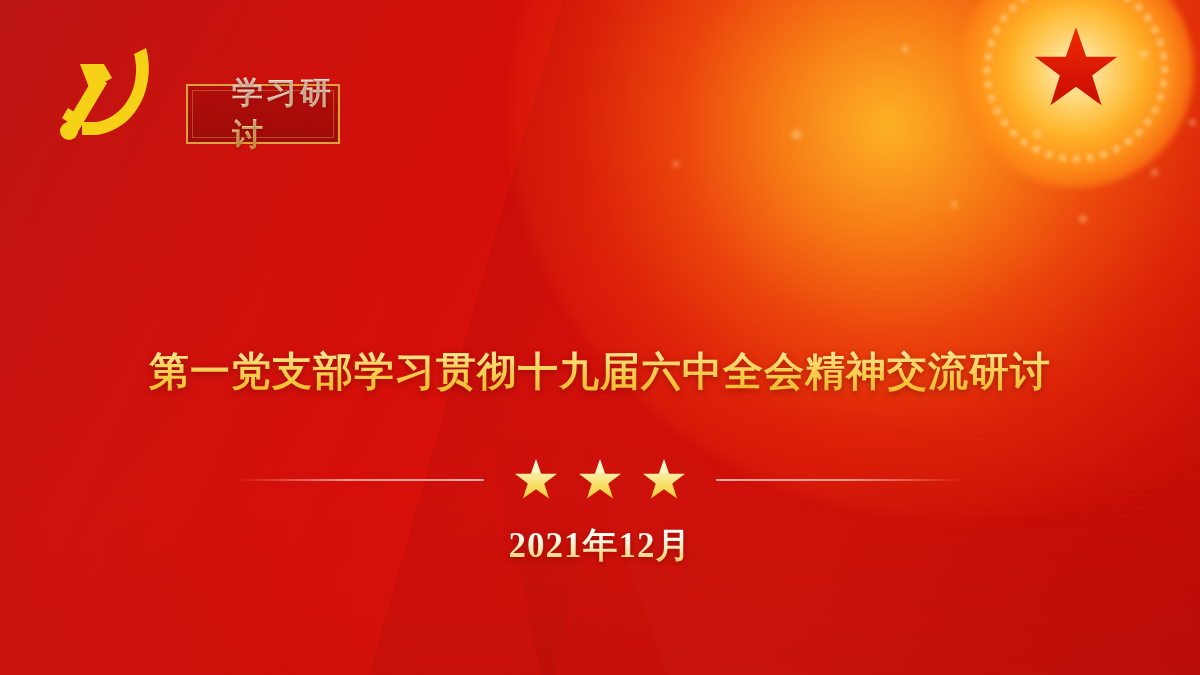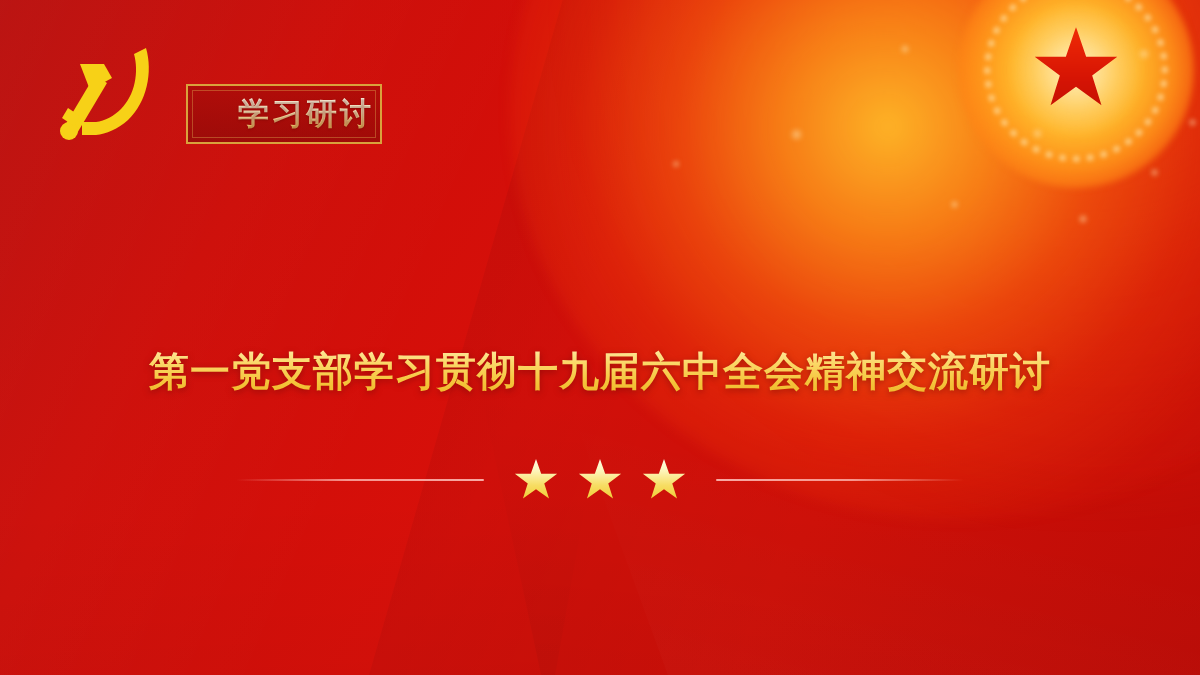--- a/index.html
+++ b/index.html
@@ -174,21 +174,21 @@
     width: 116px;
     height: 110px;
   }
   .emblem svg { display: block; width: 100%; height: 100%; }
 
   
   .badge {
     position: absolute;
     left: 186px;
     top: 84px;
-    width: 196px;
+    width: 154px;
     height: 60px;
     box-sizing: border-box;
     border: 2px solid #d9a23c;
     background: linear-gradient(180deg, rgba(150,8,6,0.48), rgba(120,6,5,0.55));
     display: flex;
     align-items: center;
     justify-content: center;
     padding-left: 44px;
   }
   .badge-inner {
@@ -365,15 +365,16 @@
     <div class="rule-row">
       <div class="rule rule-left"></div>
       <div class="stars">
         <div class="star"></div>
         <div class="star"></div>
         <div class="star"></div>
       </div>
       <div class="rule rule-right"></div>
     </div>
 
+    <div class="date">2021年12月</div>
 
   </div>
 </div>
 
 </body></html>

